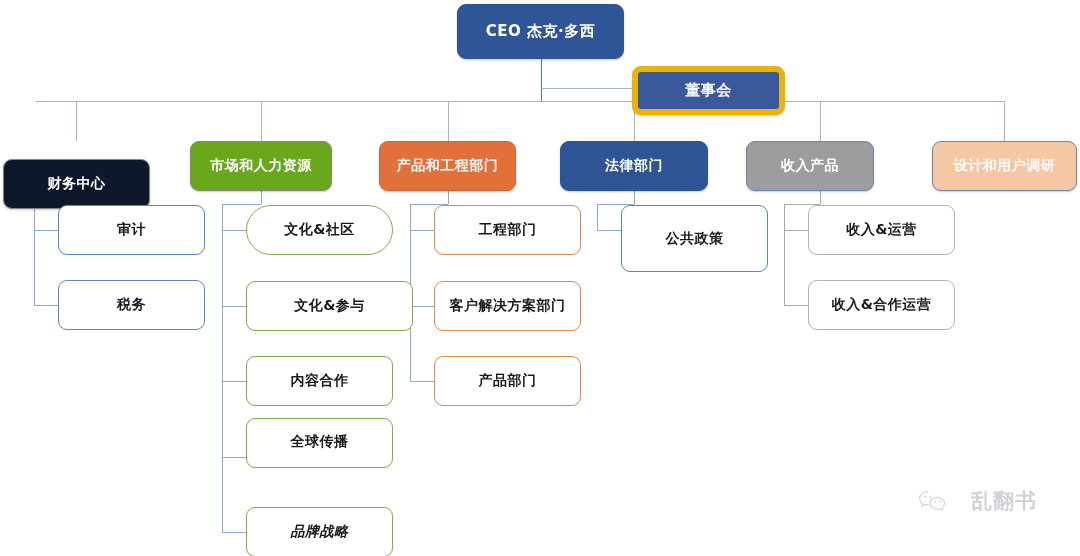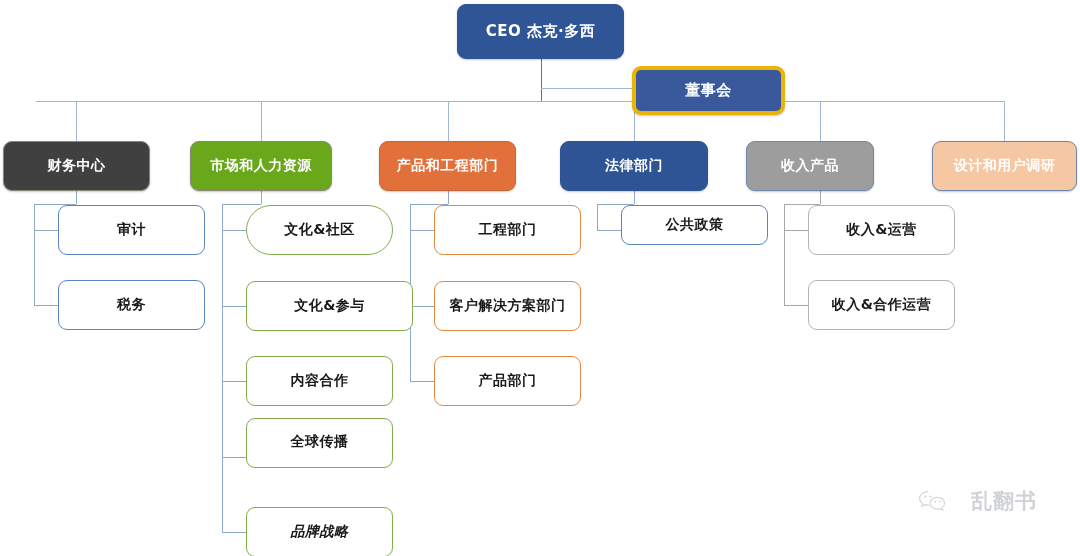--- a/index.html
+++ b/index.html
@@ -47,35 +47,35 @@
   .node.ceo {
     background: #2f5597;
     border: 1px solid #2f5597;
     color: #ffffff;
     font-size: 15px;
     font-weight: bold;
     box-shadow: 0 1px 2px rgba(0,0,0,0.22);
   }
   .node.board {
     background: #39599c;
-    border: 4px solid #eab308;
+    border: 6px solid #eab308;
     color: #ffffff;
     font-size: 15px;
     font-weight: bold;
     box-shadow: 0 1px 2px rgba(0,0,0,0.22);
   }
 
   
   .node.dept {
     color: #ffffff;
     font-size: 14px;
     font-weight: bold;
     box-shadow: 0 1px 2px rgba(0,0,0,0.22);
   }
-  .node.dept.finance  { background: #404040; border: 1px solid #8a8778; }
+  .node.dept.finance  { background: #0f172a; border: 1px solid #8a8778; margin-top: 18px; }
   .node.dept.market   { background: #6aa81b; border: 1px solid #8a8778; }
   .node.dept.product  { background: #e2703a; border: 1px solid #c4693c; }
   .node.dept.legal    { background: #2e5496; border: 1px solid #2e5496; }
   .node.dept.revenue  { background: #9d9d9d; border: 1px solid #6f86ad; }
   .node.dept.design   { background: #f5c7a3; border: 1px solid #6f86ad; color:#ffffff; }
 
   
   .node.leaf {
     background: #ffffff;
     font-size: 14px;
@@ -171,21 +171,21 @@
   <div class="node leaf b-green" style="left:246px; top:205px; width:147px; height:50px;border-radius:25px;">文化&amp;社区</div>
   <div class="node leaf b-green" style="left:246px; top:281px; width:167px; height:50px;">文化&amp;参与</div>
   <div class="node leaf b-green" style="left:246px; top:356px; width:147px; height:50px;">内容合作</div>
   <div class="node leaf b-green" style="left:246px; top:418px; width:147px; height:50px;font-family:Liberation Mono, monospace;">全球传播</div>
   <div class="node leaf b-green" style="left:246px; top:507px; width:147px; height:50px;font-style:italic;">品牌战略</div>
 
   <div class="node leaf b-orange" style="left:434px; top:205px; width:147px; height:50px;">工程部门</div>
   <div class="node leaf b-orange" style="left:434px; top:281px; width:147px; height:50px;">客户解决方案部门</div>
   <div class="node leaf b-orange" style="left:434px; top:356px; width:147px; height:50px;">产品部门</div>
 
-  <div class="node leaf b-blue" style="left:621px; top:205px; width:147px; height:40px;">公共政策</div>
+  <div class="node leaf b-blue" style="left:621px; top:205px; width:147px; height:67px;">公共政策</div>
 
   <div class="node leaf b-gray" style="left:808px; top:205px; width:147px; height:50px;">收入&amp;运营</div>
   <div class="node leaf b-gray" style="left:808px; top:280px; width:147px; height:50px;">收入&amp;合作运营</div>
 
   <div id="watermark" style="left:918px; top:487px;">
     <svg width="30" height="24" viewBox="0 0 30 24">
       <g fill="none" stroke="#c6c9ce" stroke-width="1.1">
         <path d="M10 2.6C5.3 2.6 1.6 5.6 1.6 9.3c0 2.1 1.2 4 3.1 5.3l-.8 2.5 2.9-1.5c1 .3 2.1.5 3.2.5 .5 0 .9 0 1.4-.1"></path>
         <path d="M19.5 8.2c-4.1 0-7.4 2.7-7.4 6 0 3.3 3.3 6 7.4 6 .9 0 1.8-.1 2.6-.4l2.5 1.3-.7-2.2c1.6-1.1 2.6-2.8 2.6-4.7 0-3.3-3.3-6-7-6z"></path>
       </g>

